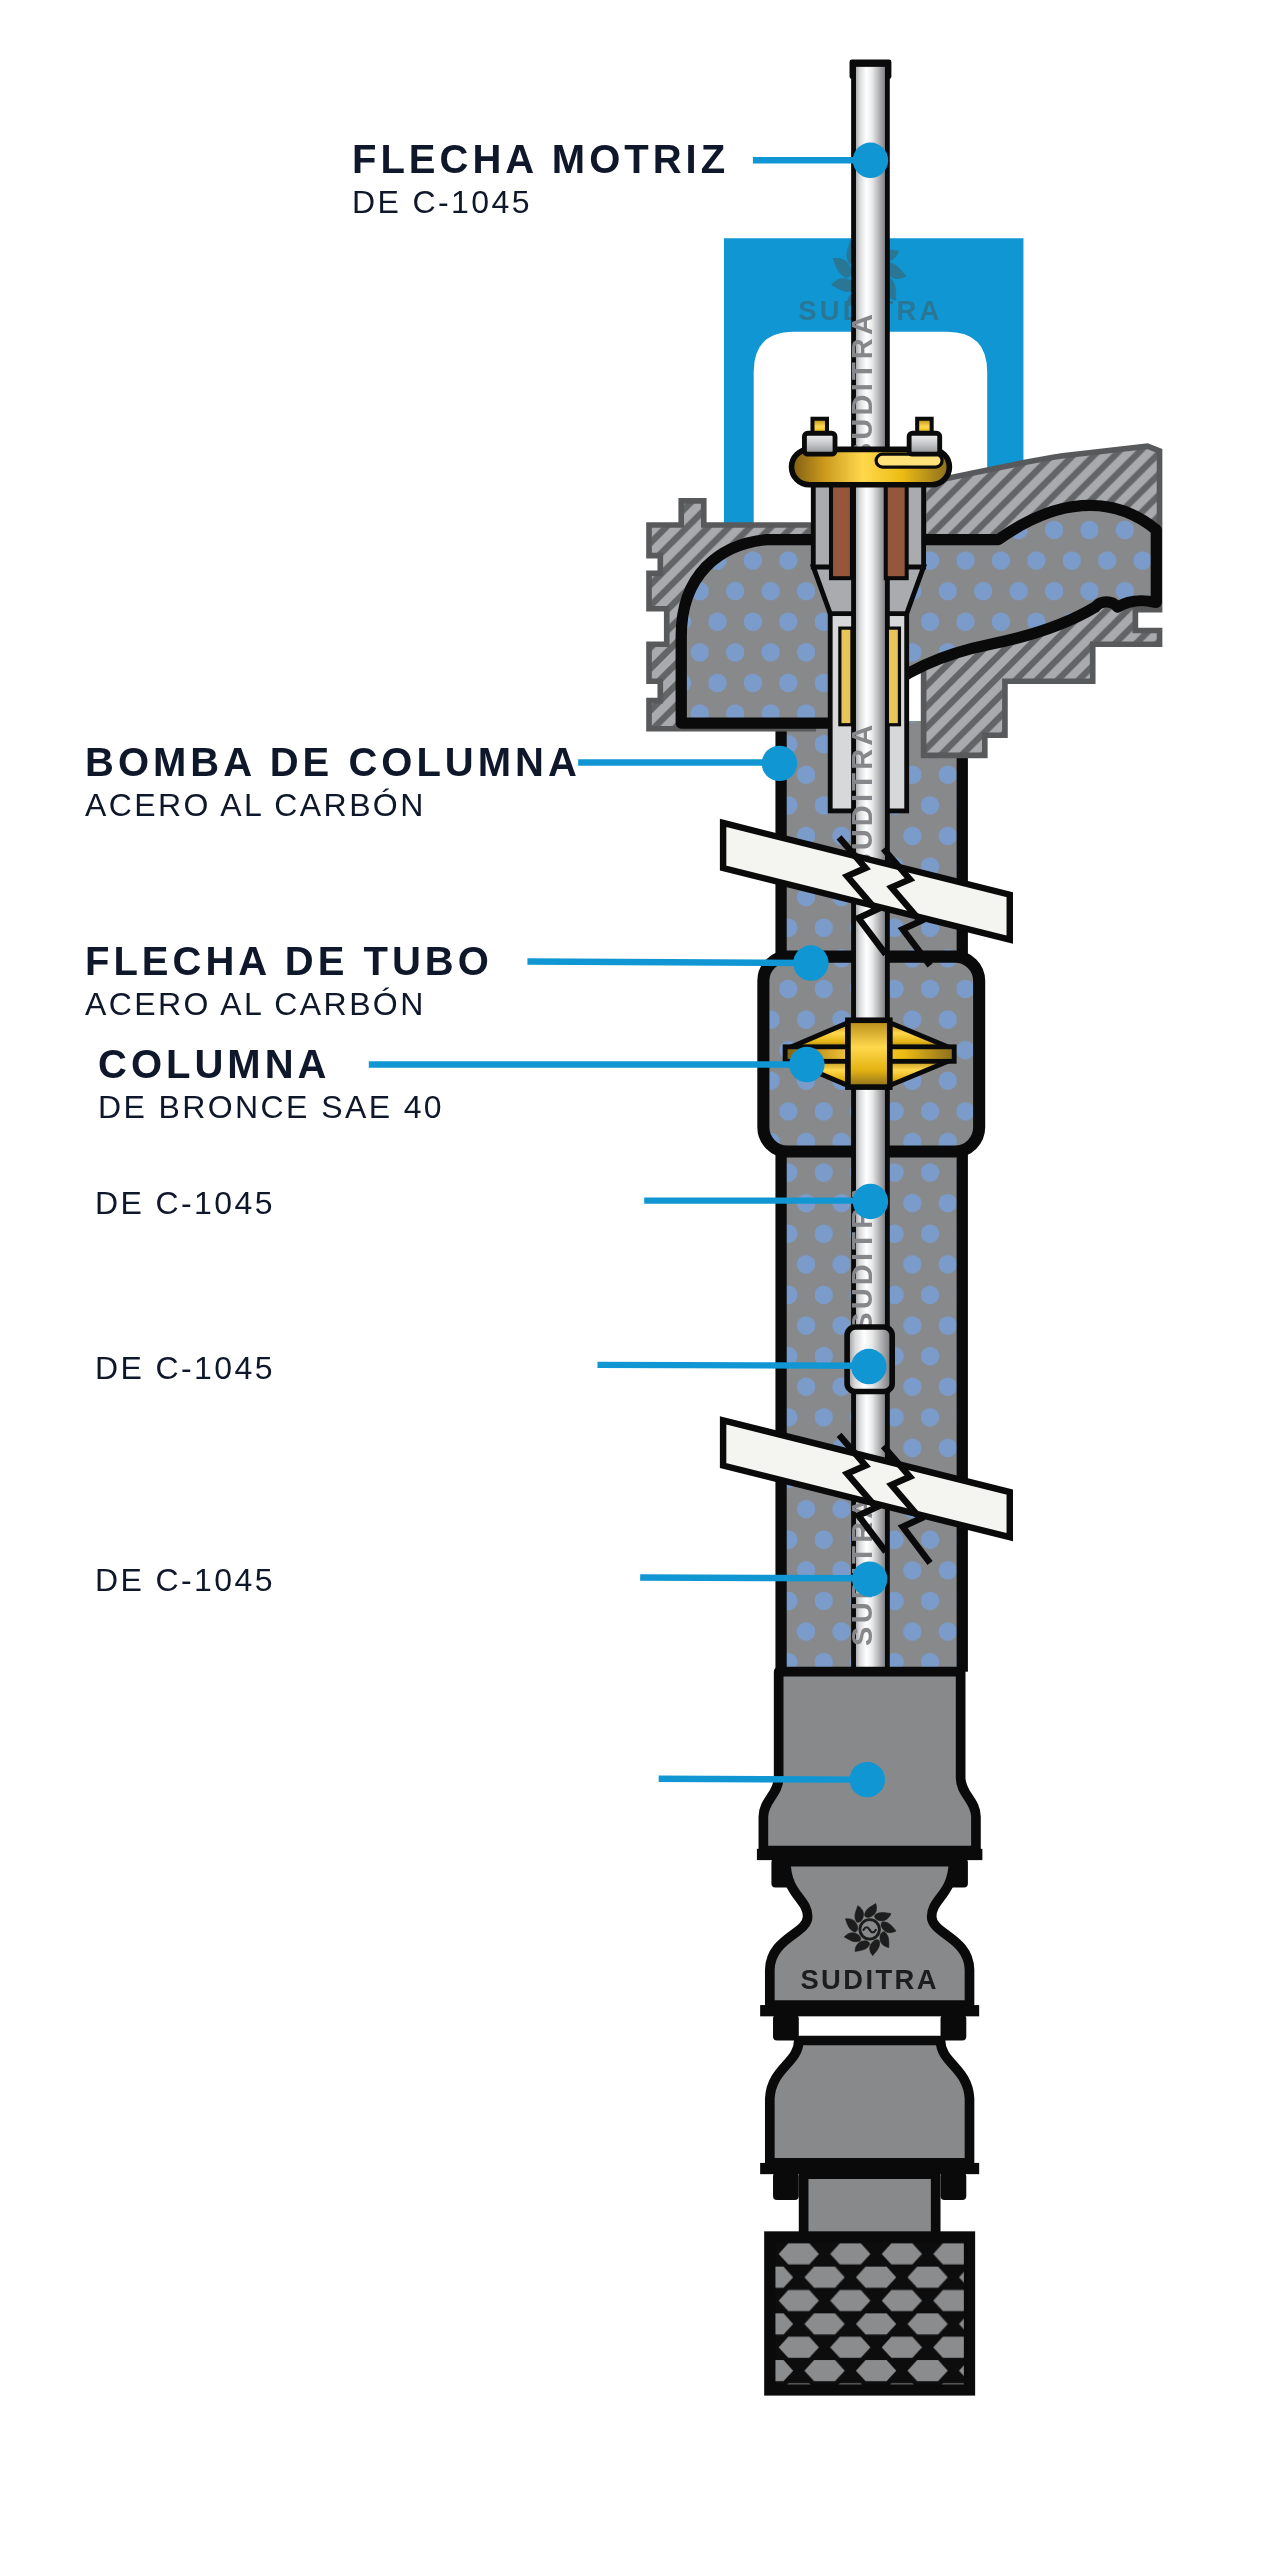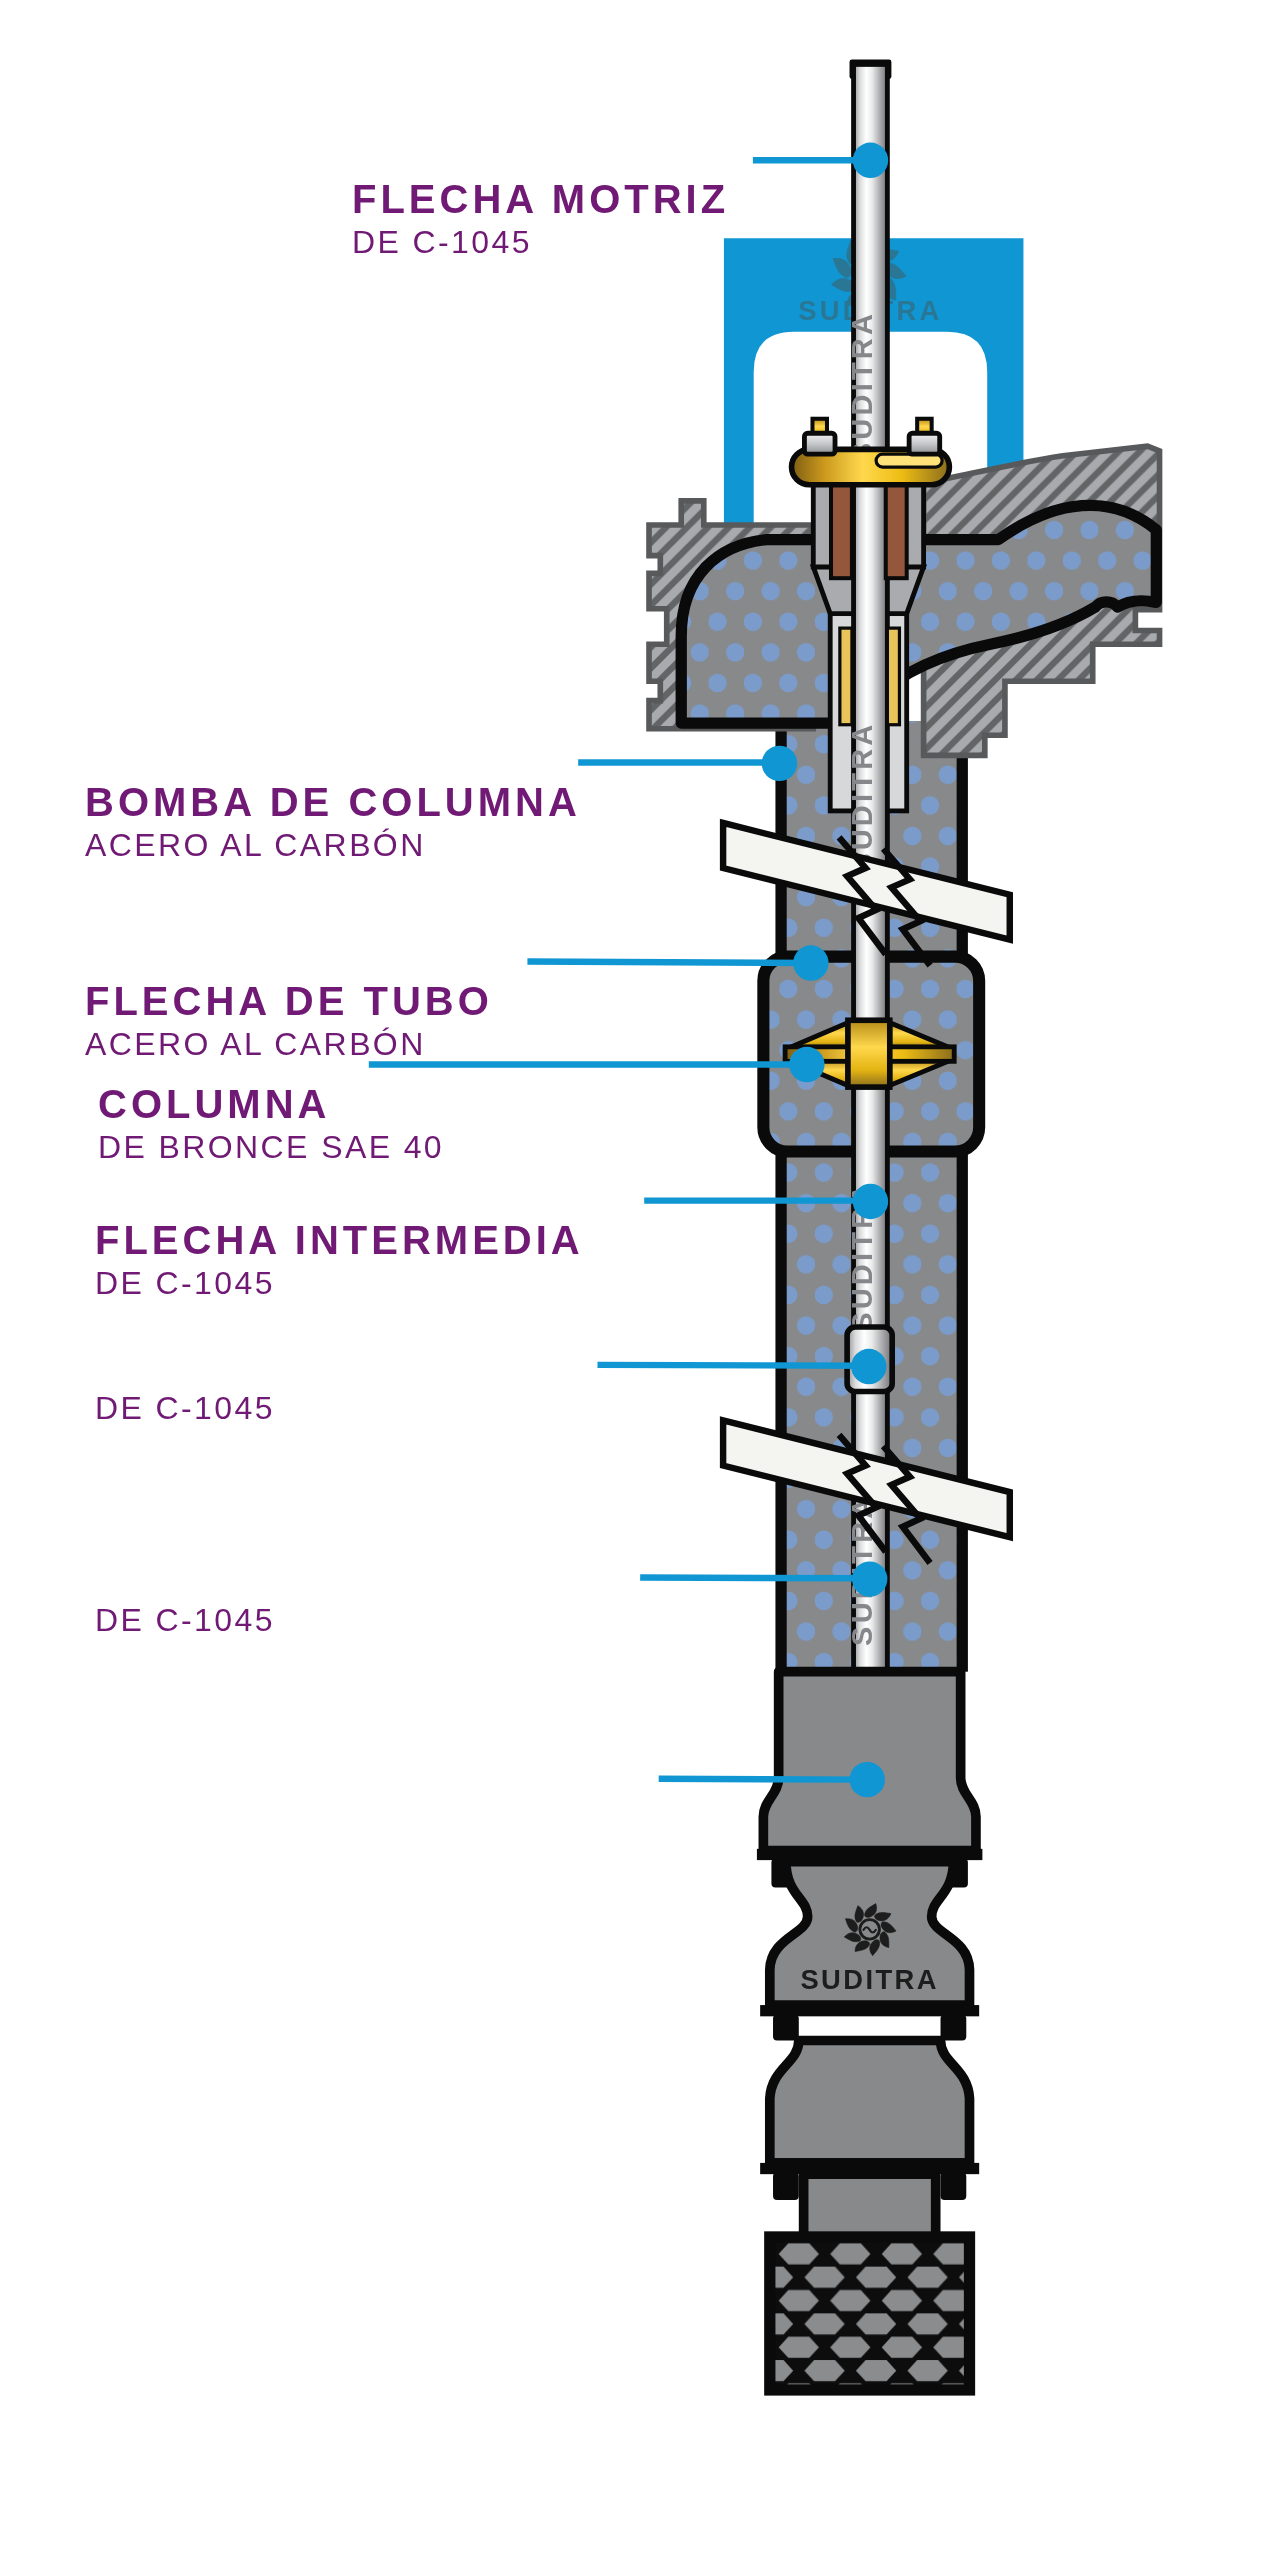--- a/index.html
+++ b/index.html
@@ -1,19 +1,19 @@
 <!DOCTYPE html>
 <html style="font-size:13px"><head>
 <meta charset="utf-8">
 <style>
   html,body{margin:0;padding:0;background:#ffffff;}
   .canvas{position:relative;width:1261px;height:2576px;background:#ffffff;overflow:hidden;
           font-family:"Liberation Sans", sans-serif;}
   .diagram{position:absolute;left:0;top:0;width:1261px;height:2576px;}
-  .label{position:absolute;color:#701a75;margin-top:40px;}
+  .label{position:absolute;color:#0f172a;}
   .lt{font-size:40px;font-weight:bold;letter-spacing:4px;line-height:1.0;white-space:nowrap;}
   .ls{font-size:32px;font-weight:normal;letter-spacing:2.4px;line-height:1.1;margin-top:6.4px;white-space:nowrap;}
   .lb0{left:352px;top:139px}
   .lb1{left:85px;top:742px}
   .lb2{left:85px;top:941px}
   .lb3{left:98px;top:1044px}
   .lb4{left:95px;top:1180px}
   .lb5{left:95px;top:1345px}
   .lb6{left:95px;top:1557px}
   .lb7{left:98px;top:1759px}
@@ -208,21 +208,20 @@
 </div>
 <div class="label lb2">
   <div class="lt">FLECHA DE TUBO</div>
   <div class="ls">ACERO AL CARBÓN</div>
 </div>
 <div class="label lb3">
   <div class="lt">COLUMNA</div>
   <div class="ls">DE BRONCE SAE 40</div>
 </div>
 <div class="label lb4">
-  <div class="lt">FLECHA INTERMEDIA</div>
   <div class="ls">DE C-1045</div>
 </div>
 <div class="label lb5">
   <div class="ls">DE C-1045</div>
 </div>
 <div class="label lb6">
   <div class="ls">DE C-1045</div>
 </div>
 
 </div>

